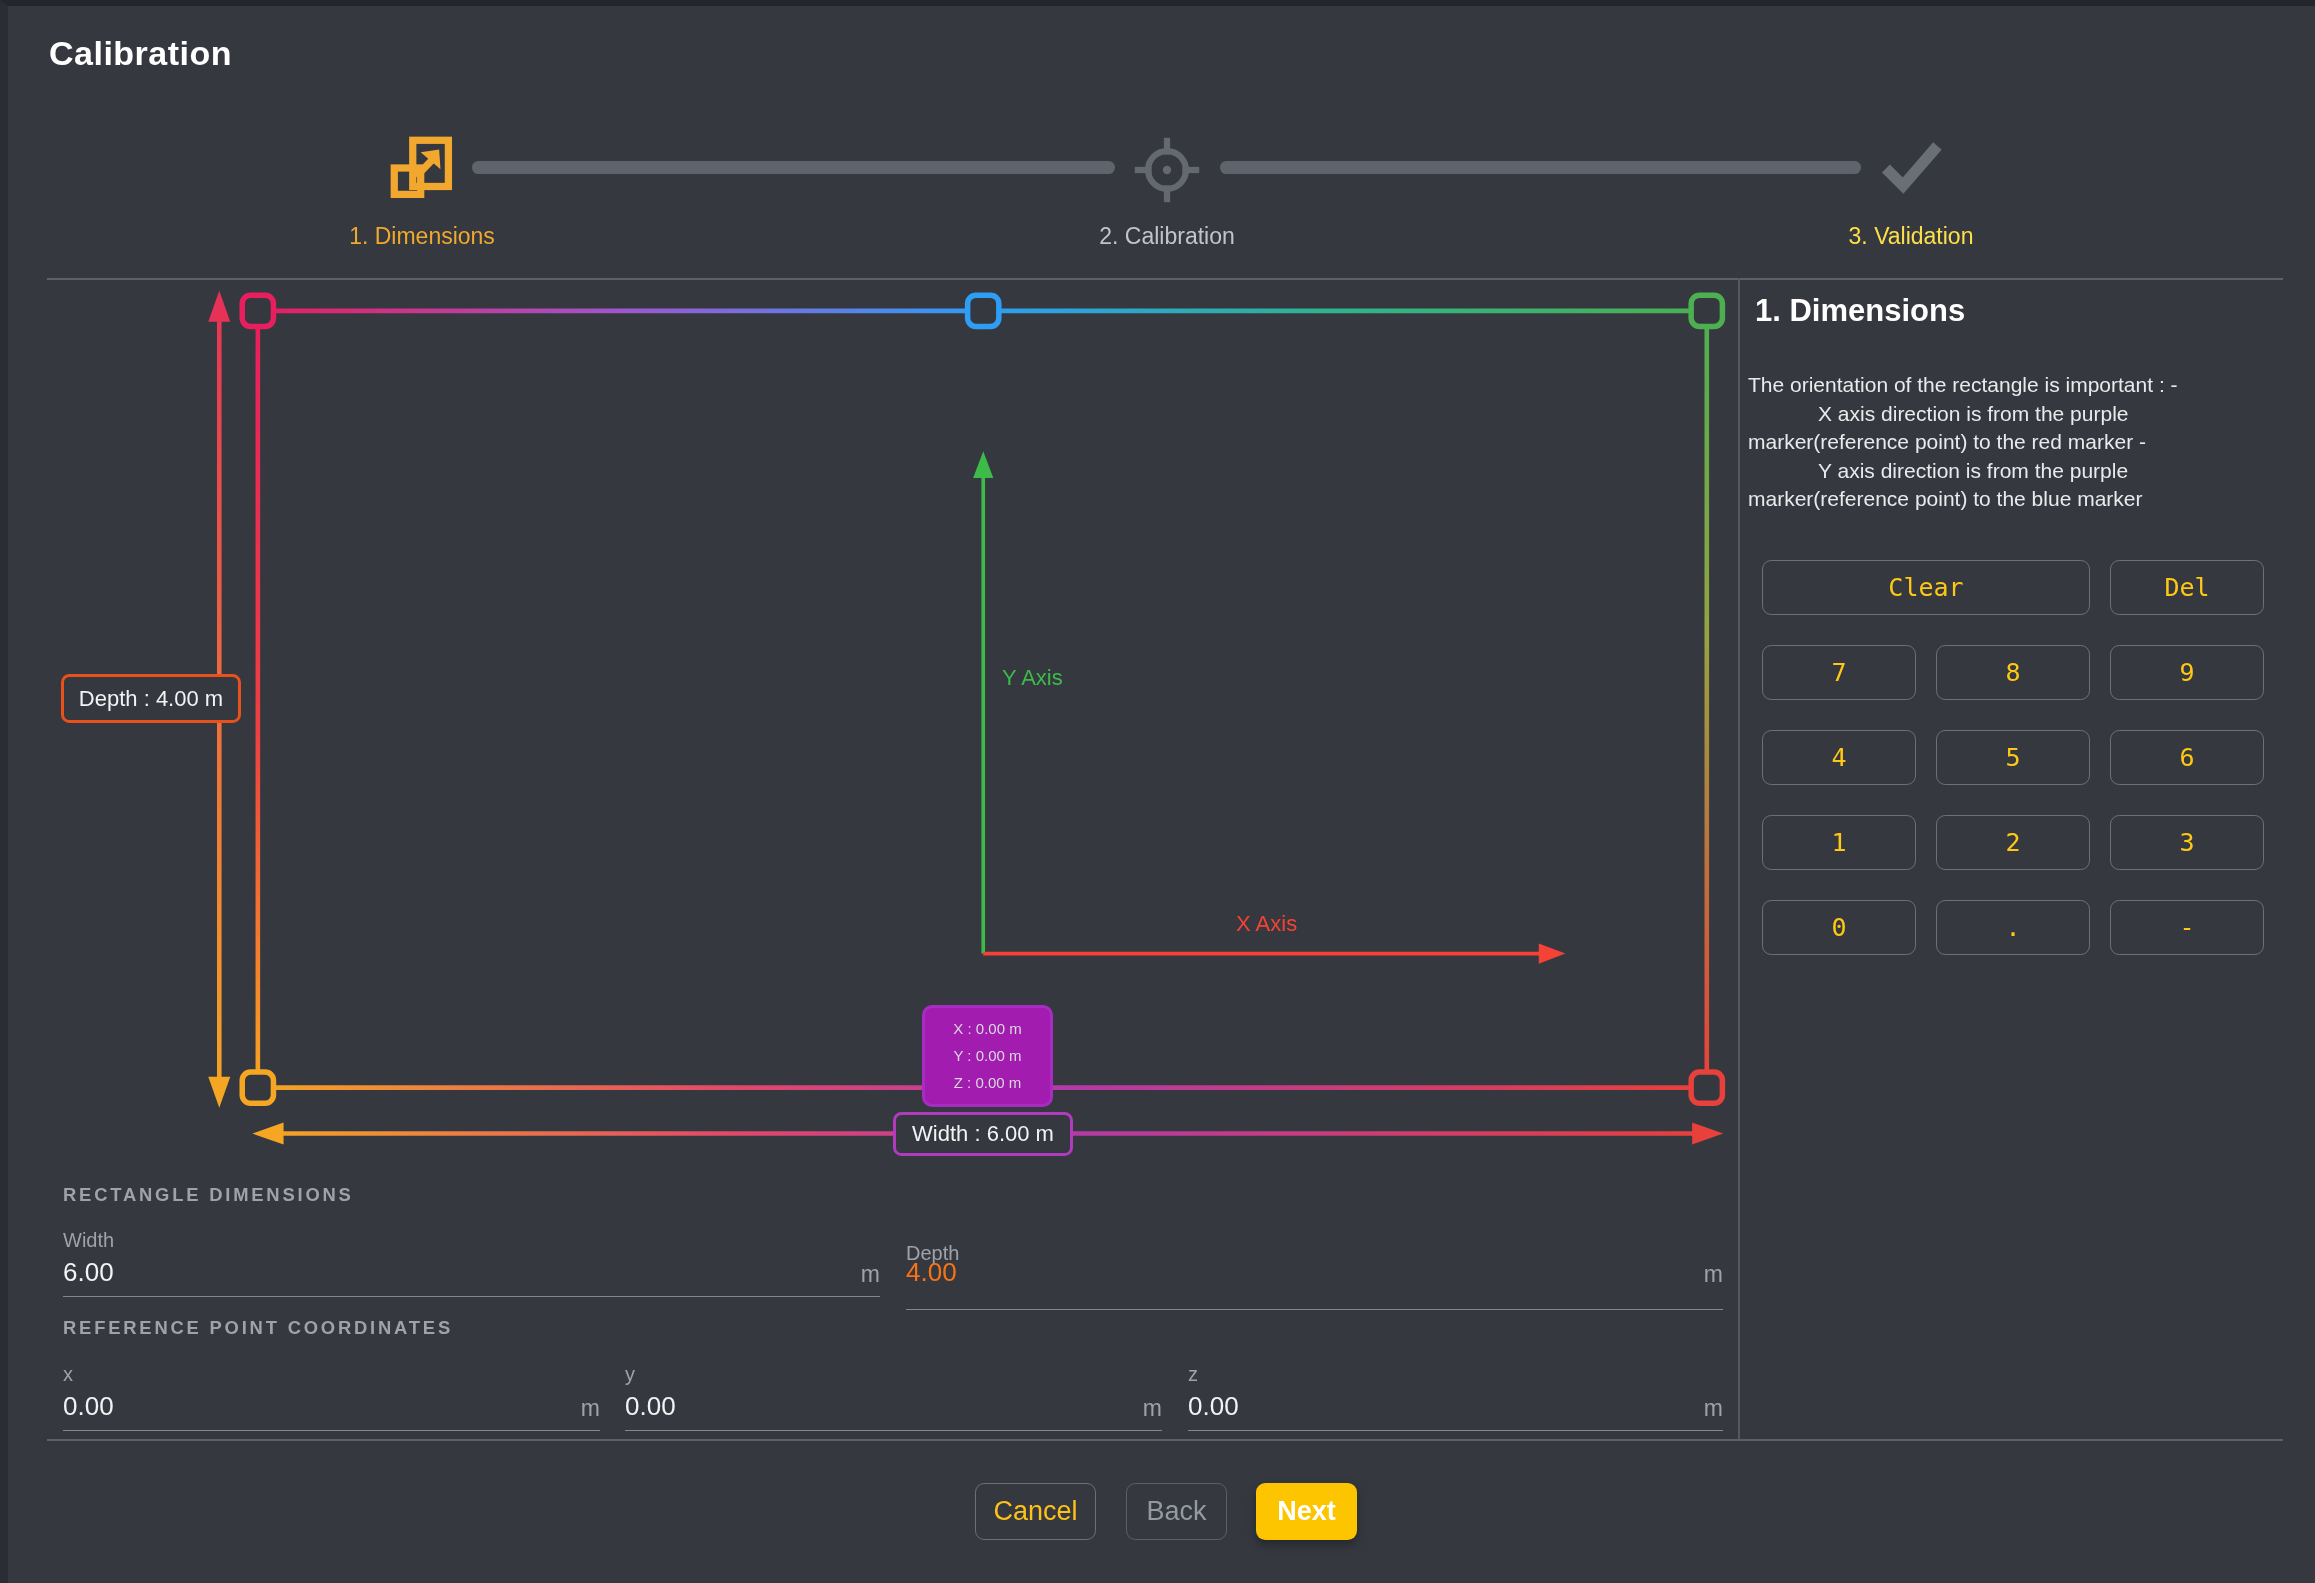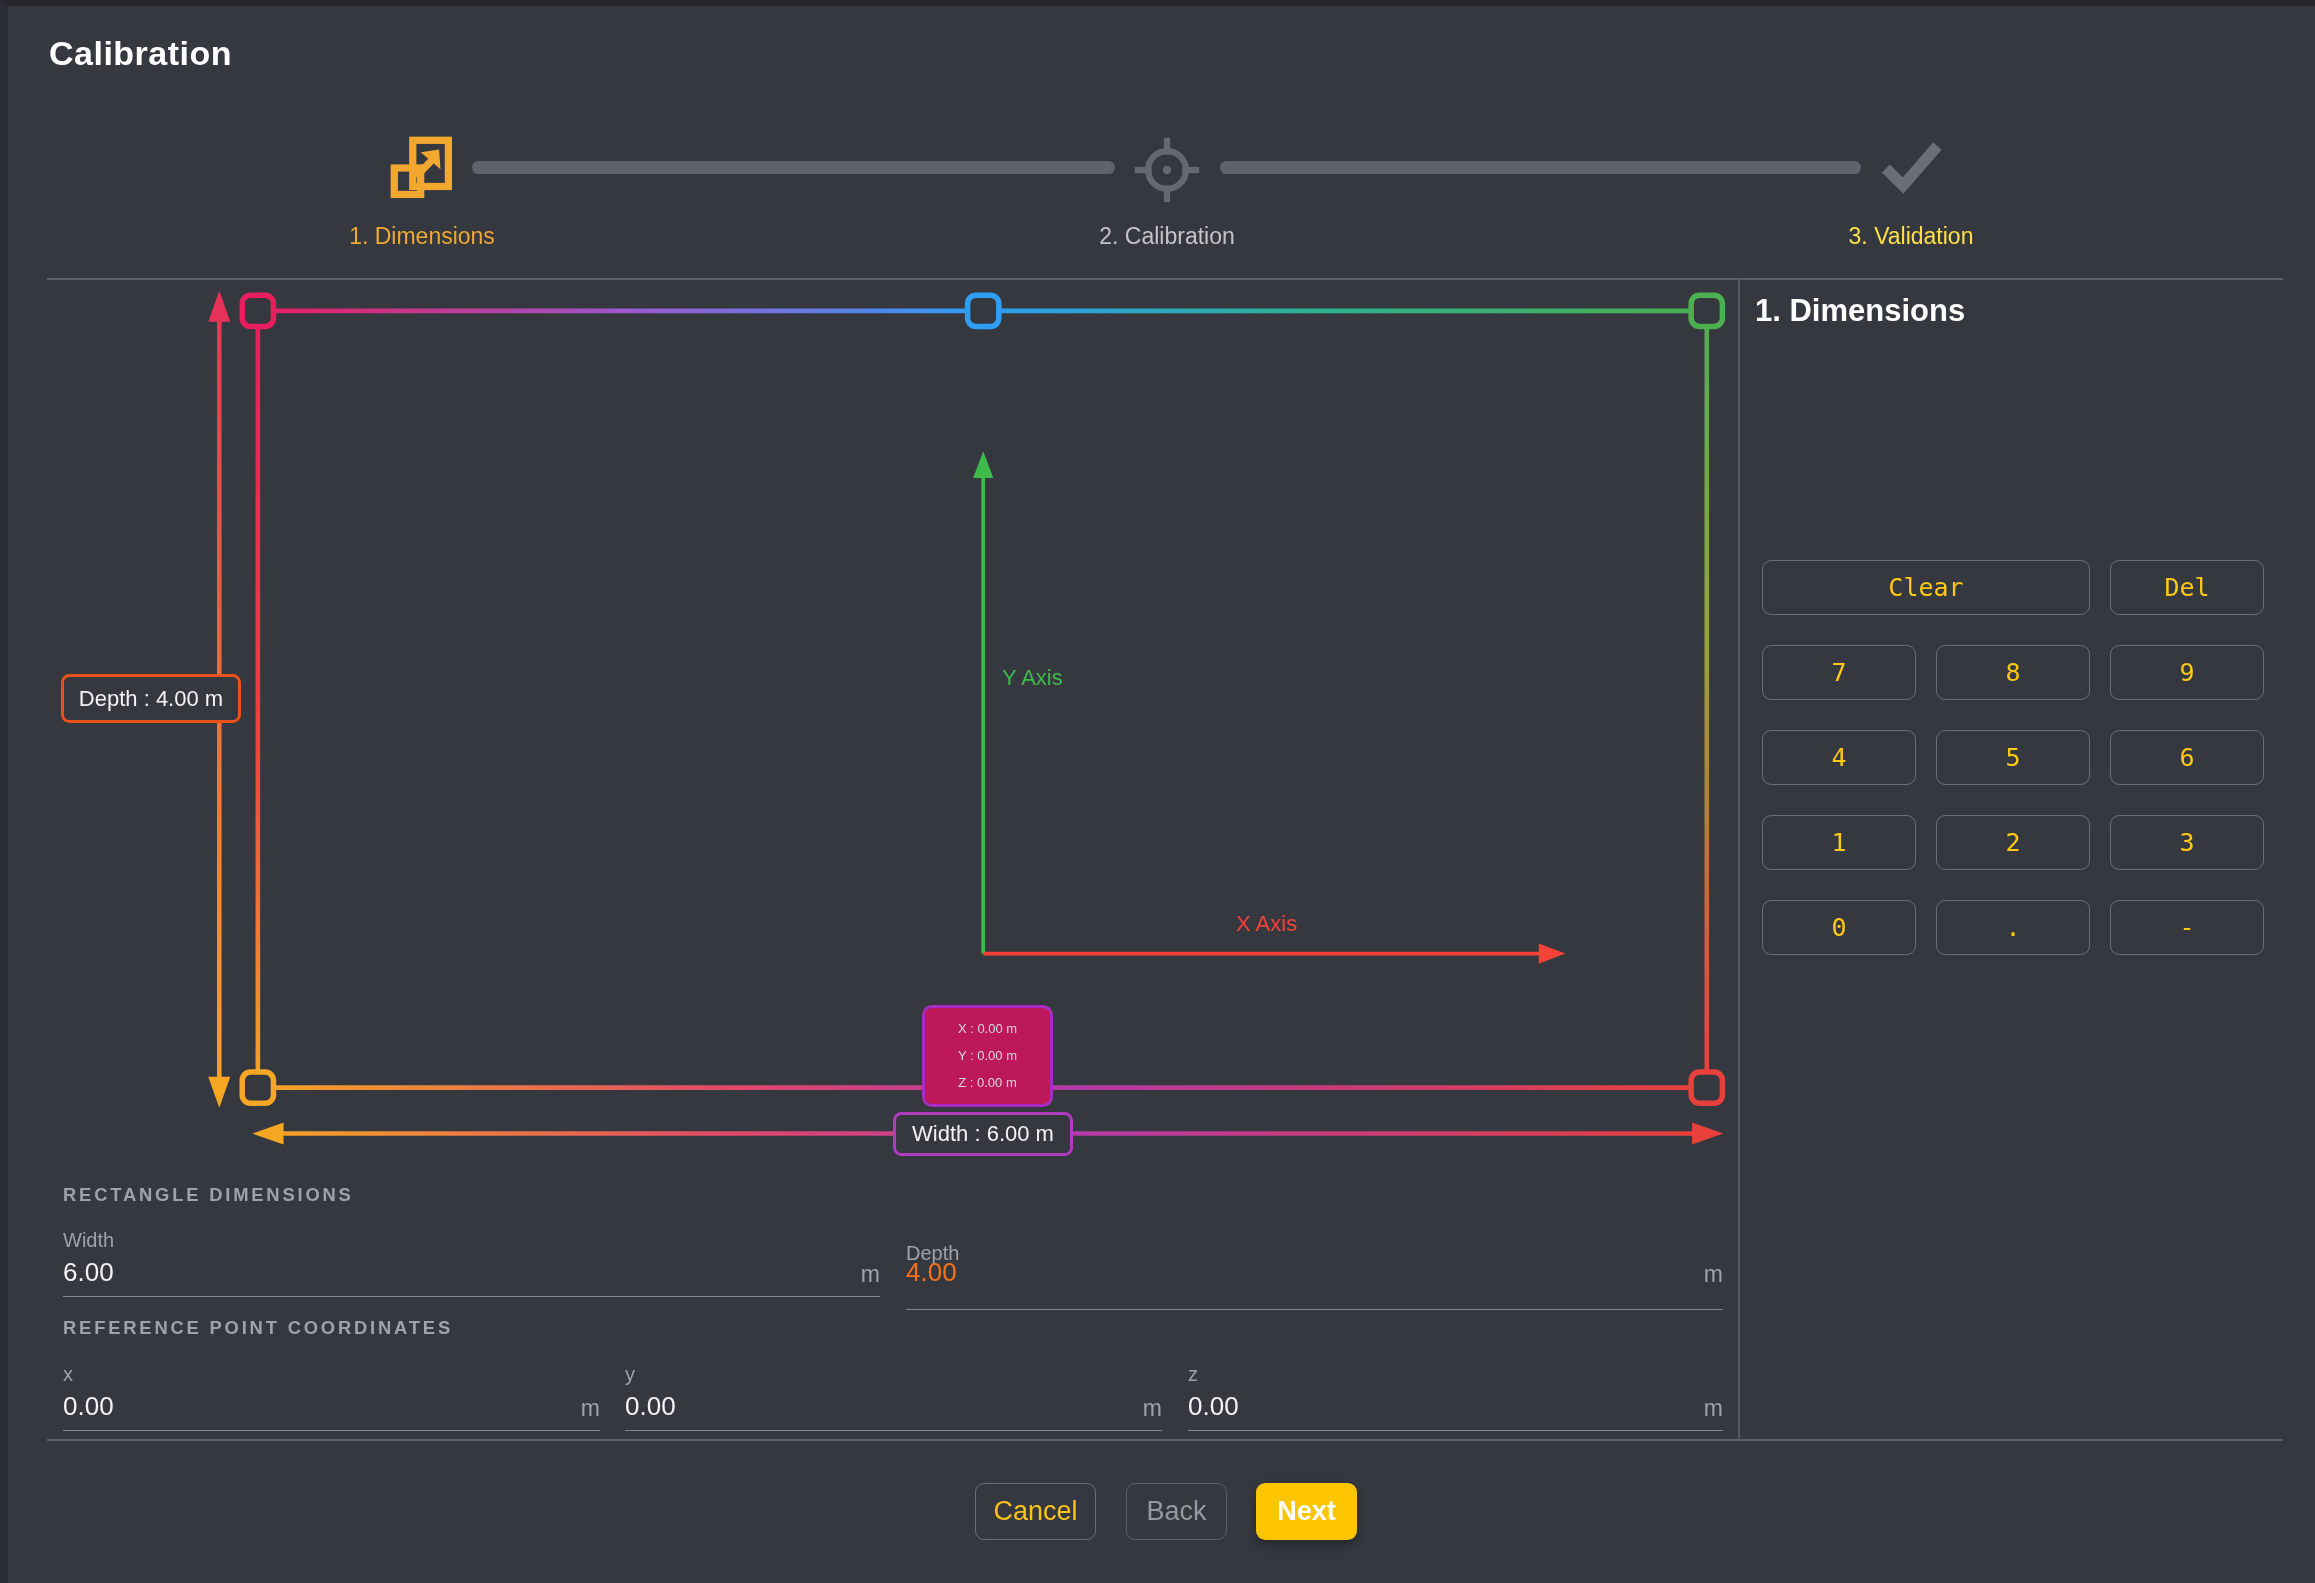--- a/index.html
+++ b/index.html
@@ -29,22 +29,22 @@
   
   .tag{
     background:#35383f;color:#f2f3f4;font-size:22px;
     display:flex;align-items:center;justify-content:center;
     border-radius:8.3px;box-sizing:border-box;white-space:nowrap;
   }
   .depth-tag{left:53px;top:668px;width:180px;height:49px;border:3.7px solid #e8511c;}
   .width-tag{left:885px;top:1106px;width:180px;height:44px;border:3.7px solid #b13bbf;}
   .ref-tag{
     left:914px;top:999px;width:125px;padding:7.3px 0;
-    border:3.7px solid #a82cc4;border-radius:10px;background:#be185d;
-    font-size:13px;line-height:27px;color:#d8dadd;text-align:center;
+    border:3.7px solid #a82cc4;border-radius:10px;background:#a21caf;
+    font-size:15px;line-height:27px;color:#d8dadd;text-align:center;
   }
   .axis-label{font-size:22px;}
 
   
   .panel-heading{left:1747px;top:287px;font-size:31px;font-weight:bold;color:#ffffff;}
   .panel-desc{
     left:1740px;top:365px;width:505px;
     font-size:21px;line-height:28.5px;color:#e9eaeb;
     white-space:pre-wrap;text-align:left;
   }
@@ -177,20 +177,25 @@
   <div class="abs axis-label" style="left:994px;top:659px;color:#3dbb4a;">Y Axis</div>
   <div class="abs axis-label" style="left:1228px;top:905px;color:#f44336;">X Axis</div>
   <div class="abs ref-tag">
     <div>X : 0.00 m</div>
     <div>Y : 0.00 m</div>
     <div>Z : 0.00 m</div>
   </div>
   <div class="abs tag width-tag">Width : 6.00 m</div>
 
   <div class="abs panel-heading">1. Dimensions</div>
+  <div class="abs panel-desc">The orientation of the rectangle is important : -
+            X axis direction is from the purple
+marker(reference point) to the red marker -
+            Y axis direction is from the purple
+marker(reference point) to the blue marker</div>
 
   <div class="abs numpad">
     <button class="key key-clear">Clear</button>
     <button class="key">Del</button>
     <button class="key">7</button>
     <button class="key">8</button>
     <button class="key">9</button>
     <button class="key">4</button>
     <button class="key">5</button>
     <button class="key">6</button>

